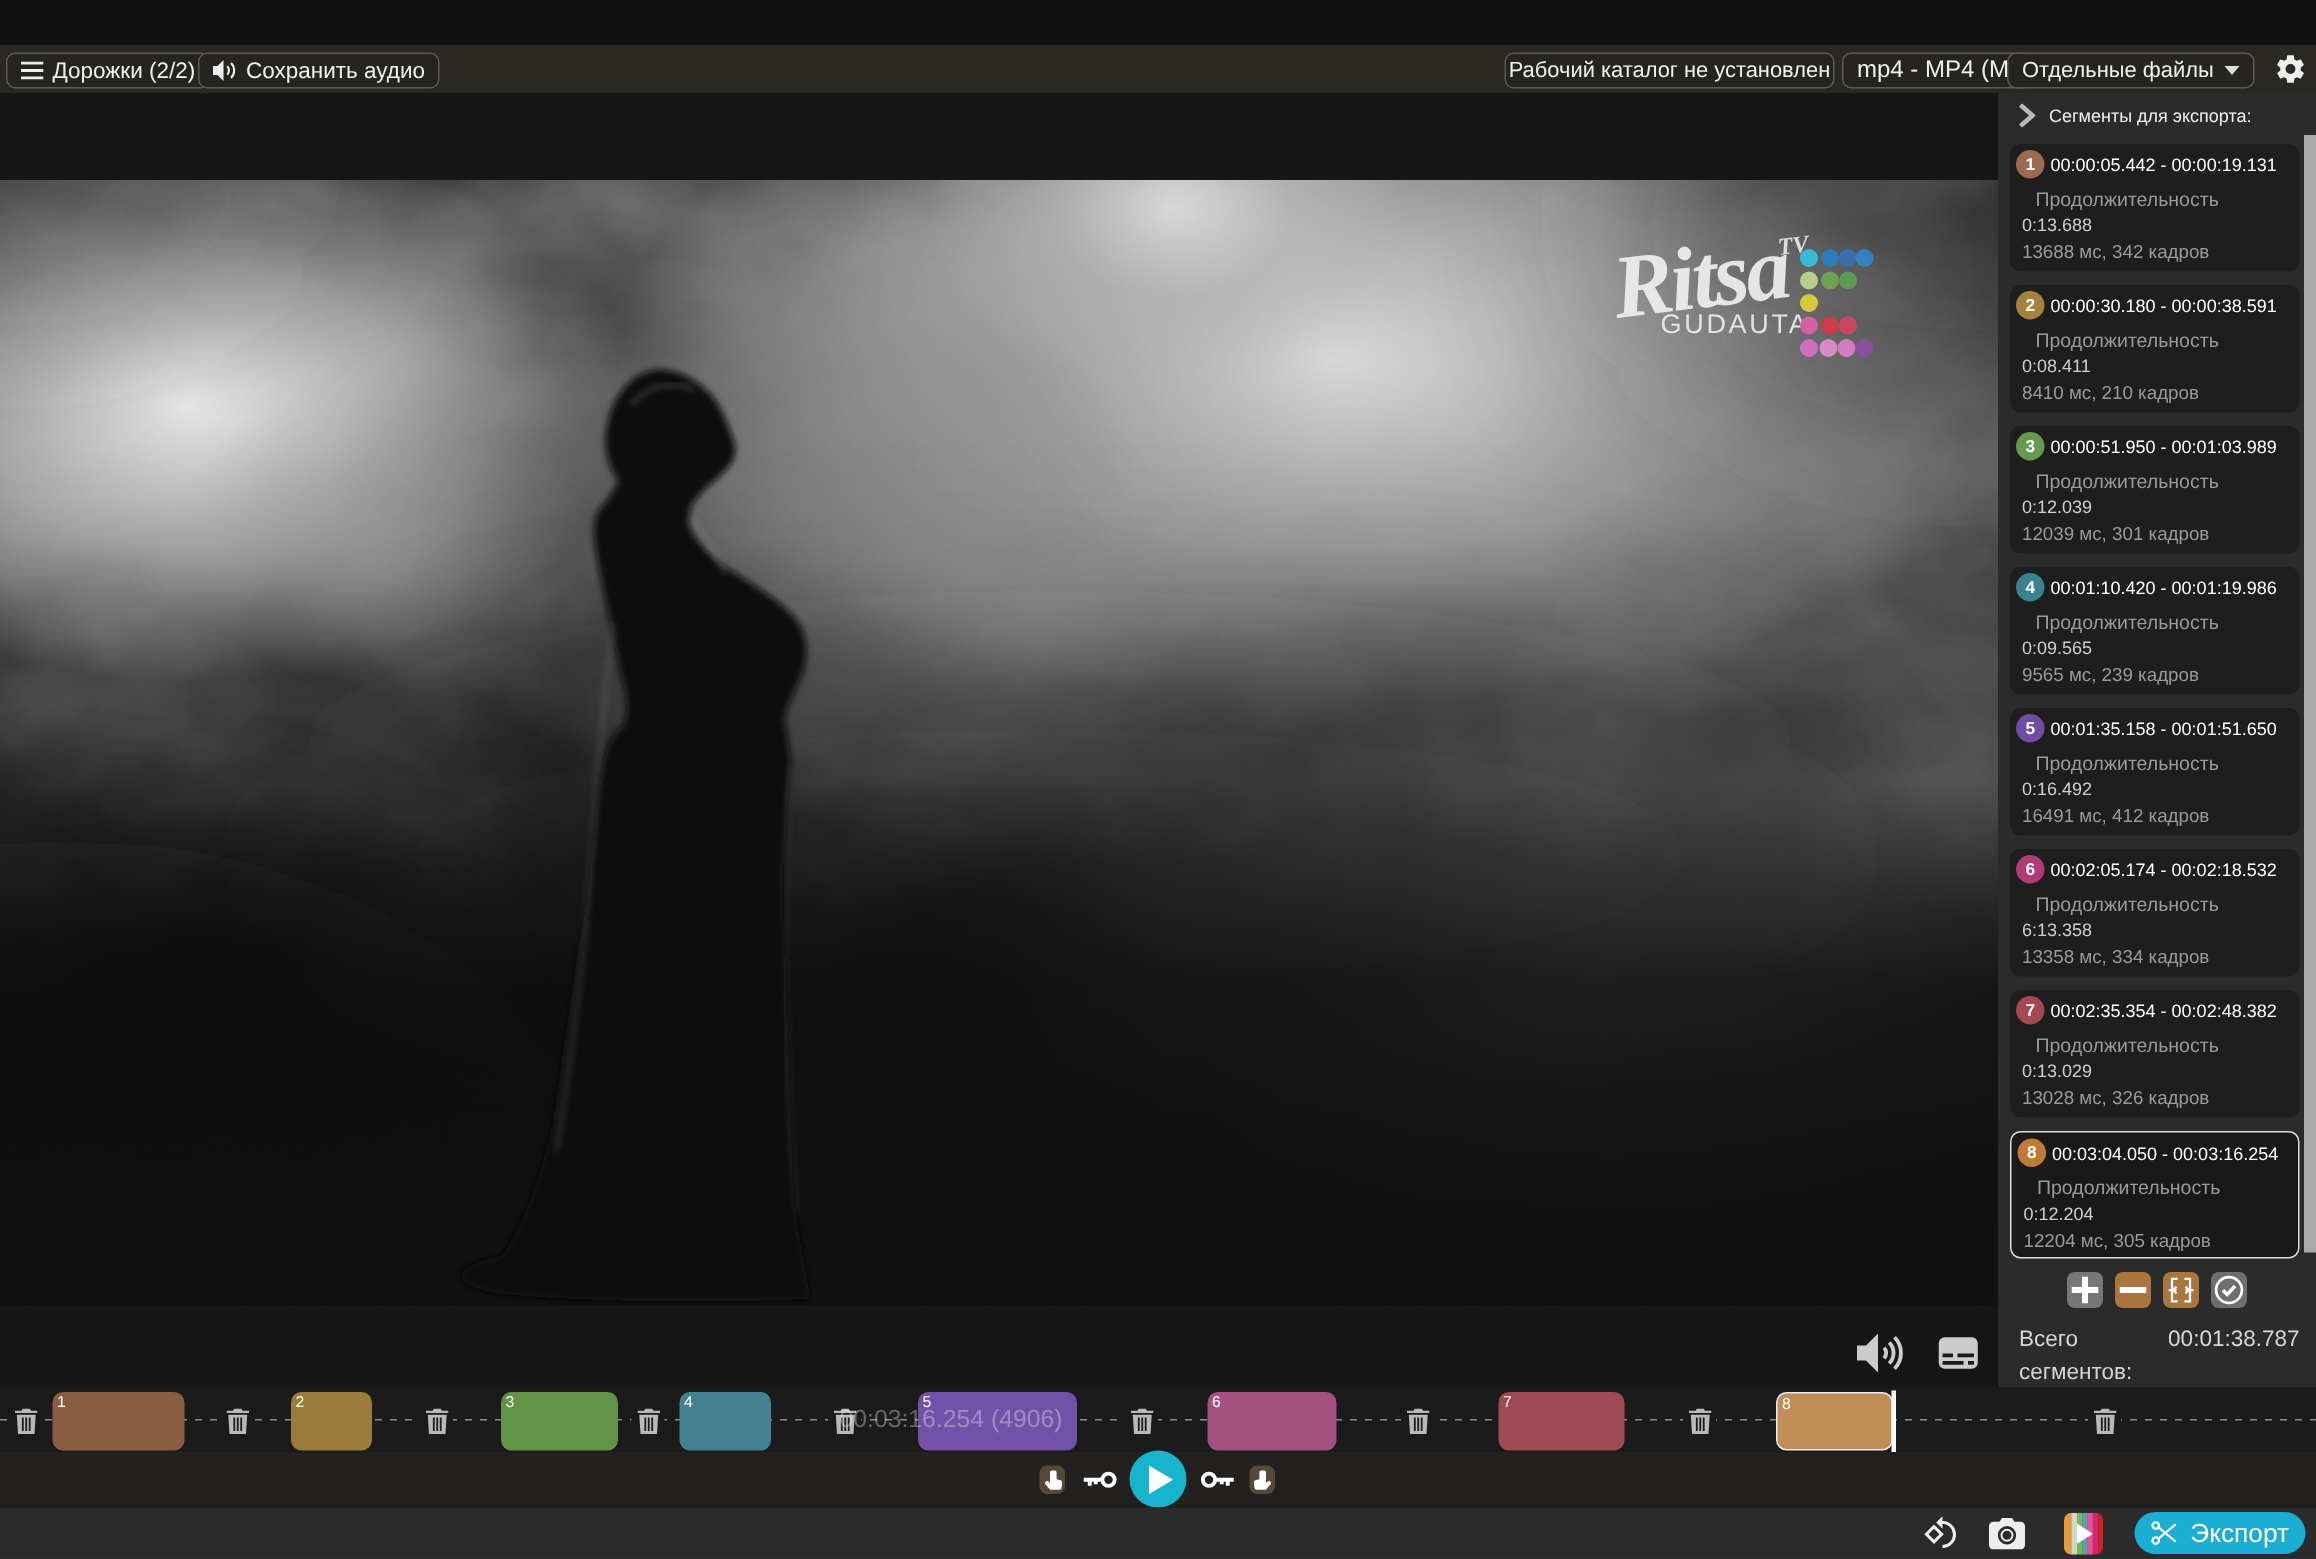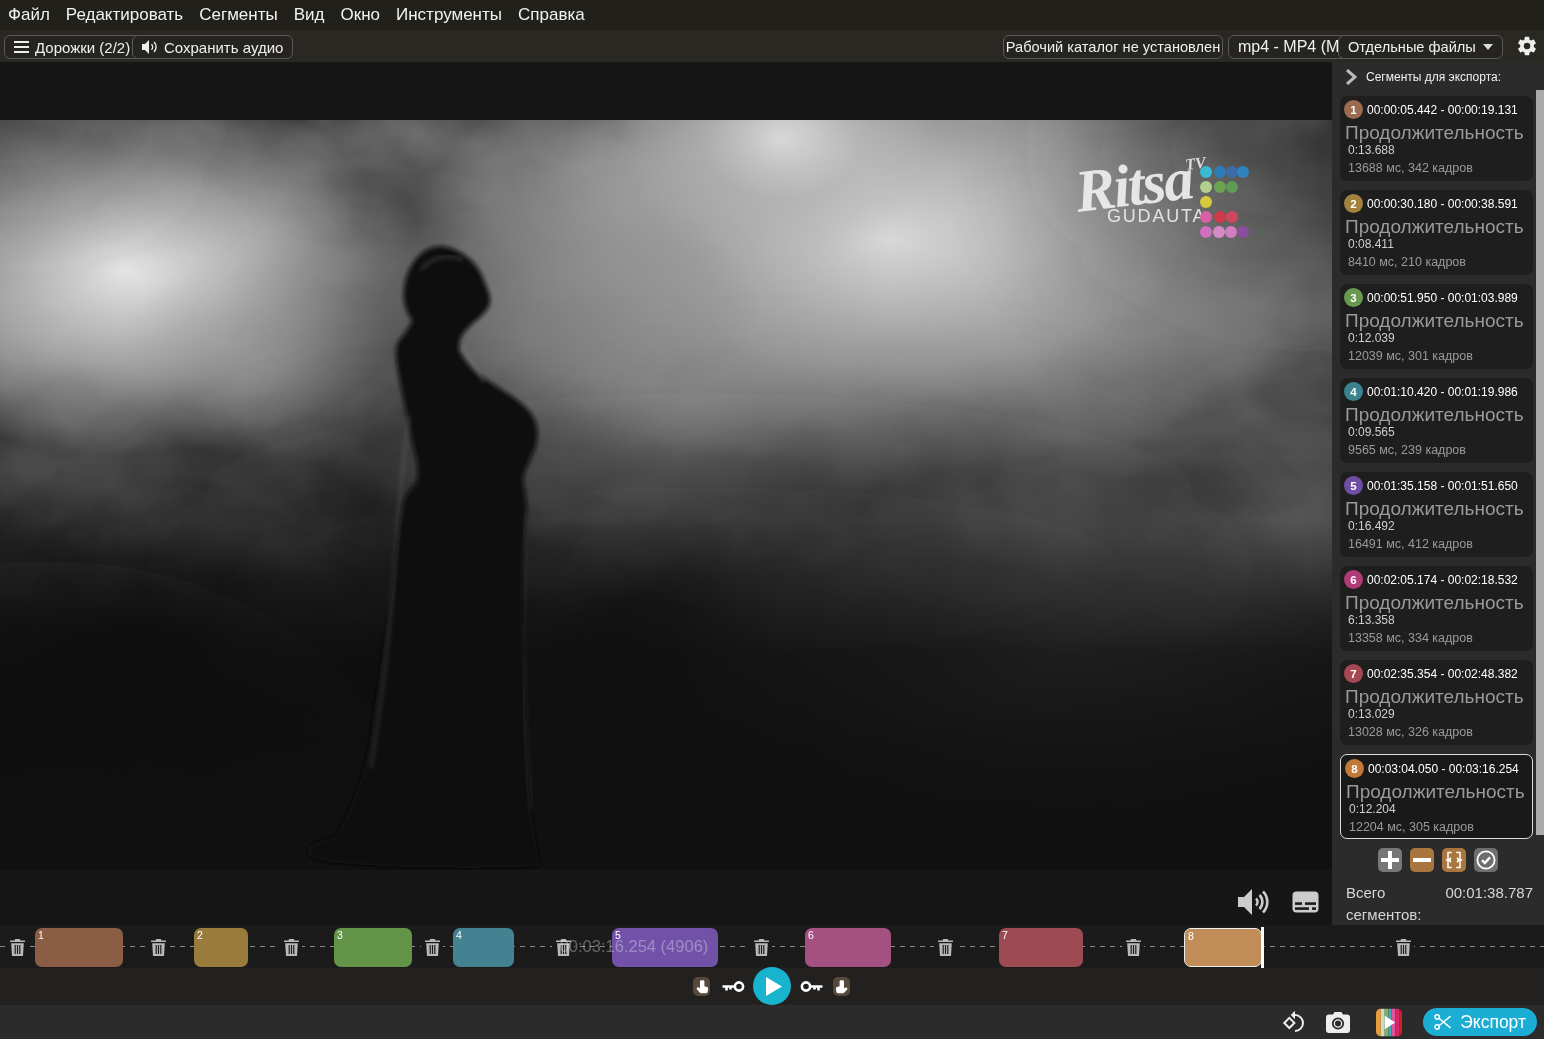--- a/index.html
+++ b/index.html
@@ -42,21 +42,21 @@
 .scroll .thumb { position:absolute; top:0; left:0; width:8px; height:745px;
   background:#aaa; }
 .card { position:absolute; left:8px; width:193px; height:85px;
   background:#1e1e1e; border-radius:7px; padding:1px 8px 0 4px; }
 .card.sel { background:#191919; border:1.5px solid #ddd; }
 .crow { display:flex; align-items:center; gap:4px; height:25px; }
 .badge { width:19px; height:19px; border-radius:50%; flex:0 0 19px; margin-left:0;
   display:flex; align-items:center; justify-content:center; color:#fff;
   font-size:11.5px; font-weight:bold; }
 .ctime { font-size:12px; color:#fff; white-space:nowrap; }
-.clab { font-size:19px; color:#9a9a9a; margin-top:2px; line-height:17px; margin-left:1px; }
+.clab { font-size:13px; color:#9a9a9a; margin-top:2px; line-height:17px; margin-left:13px; }
 .cval { font-size:12px; color:#cfcfcf; margin-top:1px; line-height:17px; margin-left:4px; }
 .cms { font-size:12.5px; color:#9a9a9a; margin-top:1px; line-height:17px; margin-left:4px; }
 .segbtns { position:absolute; left:46px; top:786px; display:flex; gap:8px; }
 .sbt { width:24px; height:24px; border-radius:5px; display:flex;
   align-items:center; justify-content:center; }
 .total { position:absolute; left:14px; top:820px; width:188px; font-size:15px;
   color:#d6d6d6; line-height:22px; }
 .total .tv { position:absolute; right:1px; top:0; }
 
 
@@ -89,29 +89,20 @@
   align-items:center; gap:11px; }
 .fright { position:absolute; right:7px; top:0; height:34px; display:flex;
   align-items:center; gap:20px; }
 .exportbtn { height:28px; background:#1badd3; border-radius:14px; color:#fff;
   display:flex; align-items:center; padding:0 11px 0 10px; gap:7px;
   font-size:17.5px; }
 </style>
 </head>
 <body>
 <div id="app">
-  <div class="menubar">
-    <span>Файл</span>
-      <span>Редактировать</span>
-      <span>Сегменты</span>
-      <span>Вид</span>
-      <span>Окно</span>
-      <span>Инструменты</span>
-      <span>Справка</span>
-  </div>
 
   <div class="toolbar">
     <div class="tbtn" style="left:4px;">
       <svg width="15" height="12" viewBox="0 0 15 12">
           <g fill="#eee">
             <rect y="0" width="15" height="2"></rect>
             <rect y="5" width="15" height="2"></rect>
             <rect y="10" width="15" height="2"></rect>
           </g>
         </svg>

